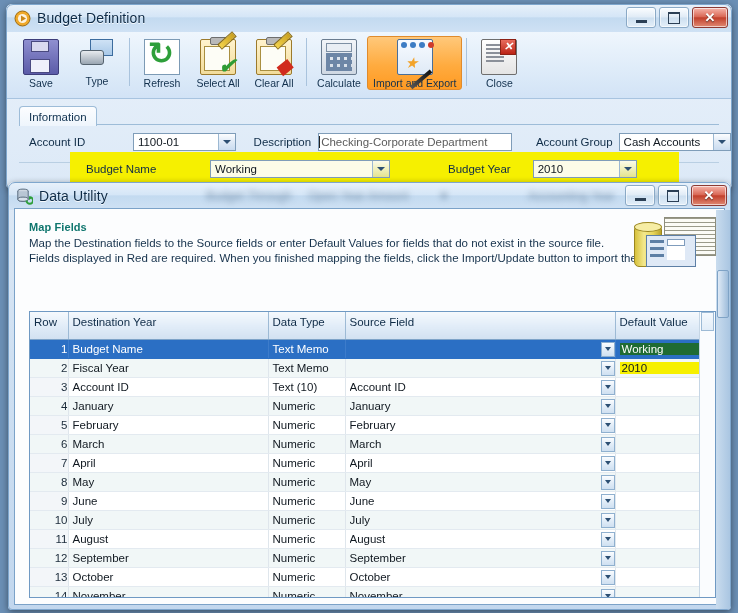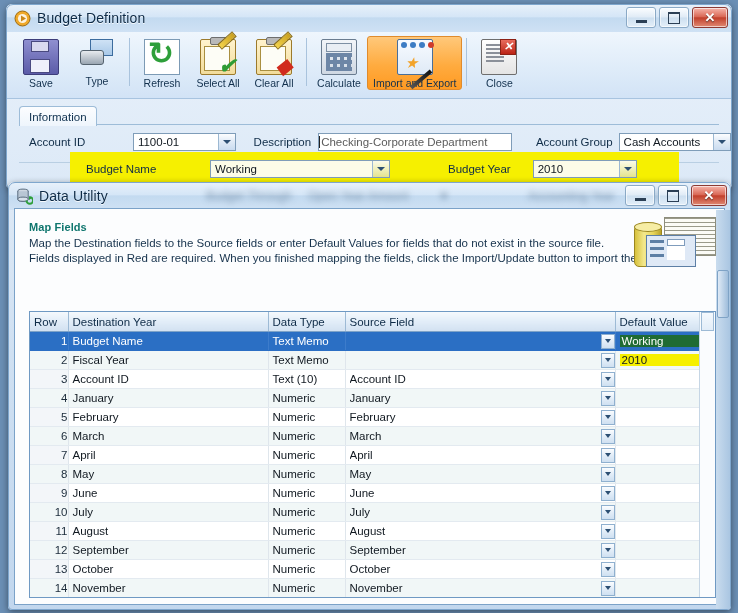--- a/index.html
+++ b/index.html
@@ -171,21 +171,21 @@
   .db-form:before{content:"";position:absolute;left:3px;top:4px;width:14px;height:3px;box-shadow:0 7px 0 #5d7fa5,0 14px 0 #5d7fa5;background:#5d7fa5;}
   .db-form:after{content:"";position:absolute;left:20px;top:3px;width:16px;height:5px;box-shadow:0 7px 0 #fff,0 14px 0 #fff;background:#fff;border:1px solid #7f9cbc;}
   
   .grid{
     position:absolute;left:14px;right:8px;top:102px;bottom:6px;
     border:1px solid #6f99c3;background:#fff;box-sizing:border-box;
     overflow:hidden;
   }
   table.g{border-collapse:collapse;width:100%;table-layout:fixed;font-size:11.5px;color:#101820;}
   table.g th{
-    height:19px;padding:0 0 0 4px;text-align:left;font-weight:normal;
+    height:19px;padding:0 0 8px 4px;text-align:left;font-weight:normal;
     background:linear-gradient(180deg,#f5f9fd 0%,#e2edf8 50%,#d2e1f1 100%);
     border-right:1px solid #9dbad5;border-bottom:1px solid #7ea3c8;
     color:#0e2b47;white-space:nowrap;
   }
   table.g td{
     height:18px;padding:0 0 0 4px;
     border-right:1px solid #dfe6ec;border-bottom:1px solid #e3eaf0;
     white-space:nowrap;overflow:hidden;
   }
   td.c-row{text-align:right;padding-right:4px;background:#f3f6f9;color:#1b2b3a;}

